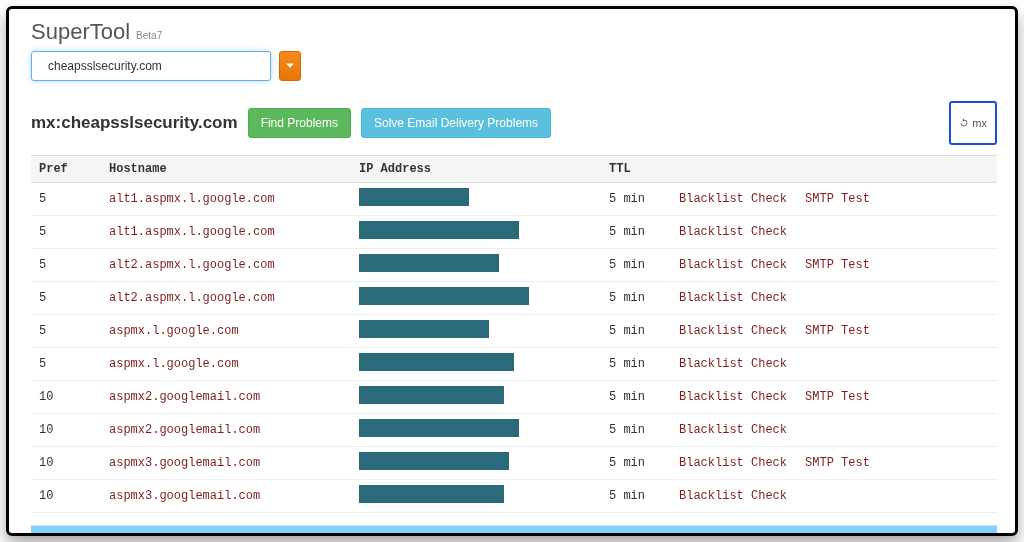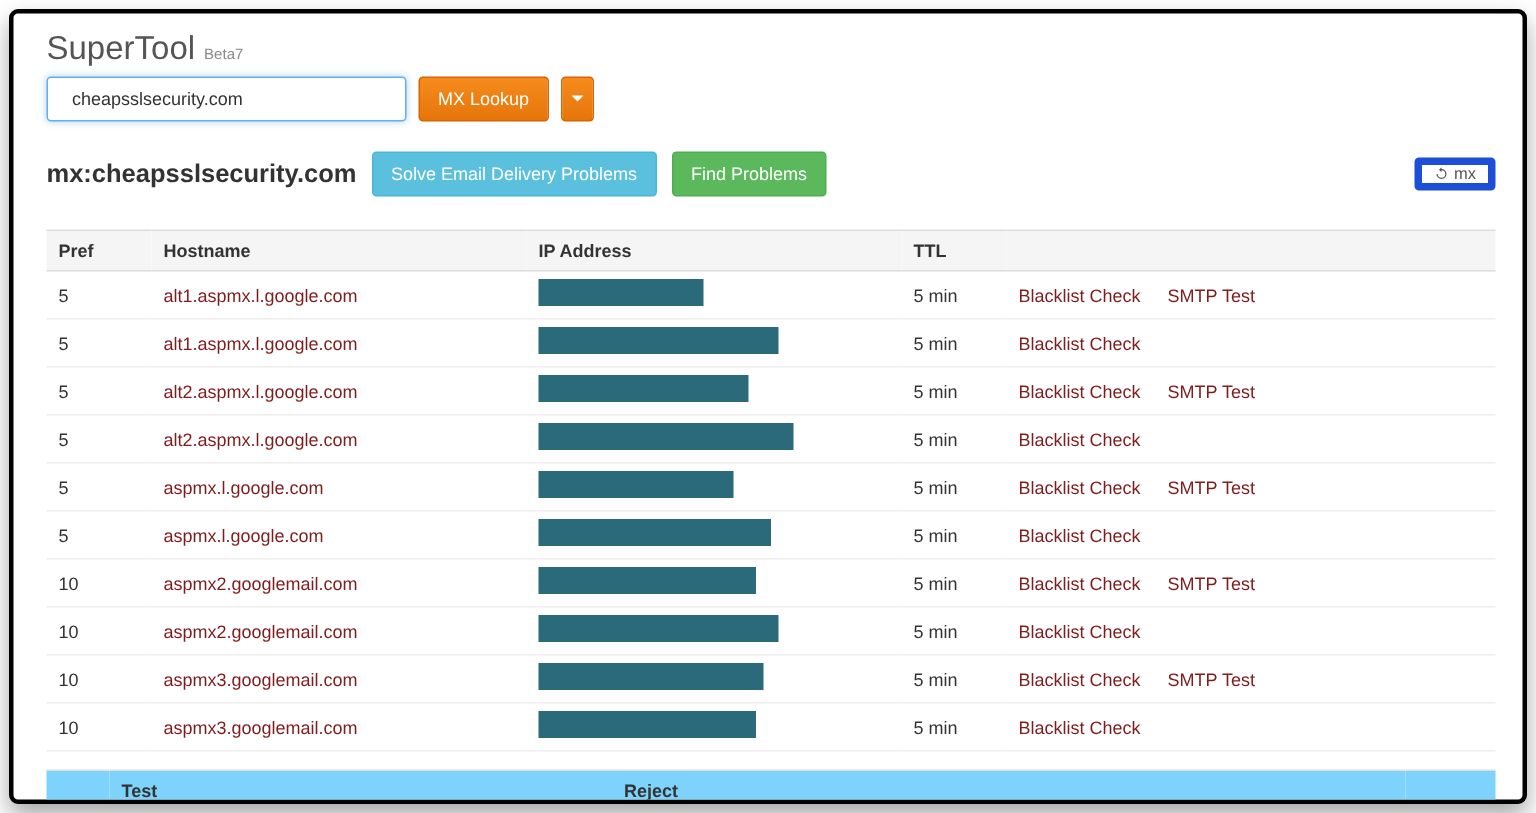--- a/index.html
+++ b/index.html
@@ -9,27 +9,27 @@
 .inner { padding: 10px 18px 0 22px; }
 .header { display: flex; align-items: baseline; gap: 6px; margin-bottom: 6px; }
 .app-title { font-size: 22px; font-weight: 400; color: #555; }
 .beta { font-size: 10px; color: #888; }
 .search-row { display: flex; align-items: center; gap: 8px; margin-bottom: 20px; }
 .search-input { width: 240px; height: 30px; border: 1px solid #66afe9; border-radius: 3px; padding: 0 16px; font-size: 12px; box-shadow: 0 0 5px rgba(102,175,233,.5); color: #333; }
 .btn { height: 30px; padding: 0 12px; border: none; border-radius: 3px; font-size: 12px; color: #fff; cursor: pointer; display: inline-flex; align-items: center; }
 .mx-lookup-btn { background: linear-gradient(#f68b1d, #e6760a); border: 1px solid #d86300; }
 .mx-dropdown { background: linear-gradient(#f68b1d, #e6760a); border: 1px solid #d86300; padding: 0 6px; }
 .mx-dropdown svg { width: 8px; height: 8px; fill: #fff; }
-.result-bar { display: flex; align-items: center; gap: 10px; margin-bottom: 22px; }
+.result-bar { display: flex; align-items: center; gap: 10px; margin-bottom: 10px; }
 .result-title { font-size: 17px; font-weight: 700; color: #333; }
 .find-btn { background: #5cb85c; border: 1px solid #4cae4c; }
 .solve-btn { background: #5bc0de; border: 1px solid #46b8da; }
-.refresh-pill { margin-left: auto; border: 5px solid #1d4ed8; border-radius: 3px; padding: 0 8px; font-size: 11px; color: #555; display: flex; align-items: center; gap: 3px; background: #fff; cursor: pointer; }
+.refresh-pill { margin-left: auto; border: 2px solid #1d4ed8; border-radius: 3px; padding: 14px 8px; font-size: 11px; color: #555; display: flex; align-items: center; gap: 3px; background: #fff; cursor: pointer; }
 .refresh-pill svg { width: 10px; height: 10px; fill: #555; }
-table { width: 100%; border-collapse: collapse; }
+table { width: 100%; border-collapse: collapse; font-family: Liberation Mono, monospace; }
 thead th { text-align: left; background: #f5f5f5; border-top: 1px solid #ddd; border-bottom: 1px solid #ddd; padding: 6px 8px; font-weight: 700; font-size: 12px; color: #333; }
 tbody td { border-bottom: 1px solid #eee; padding: 5px 8px; font-size: 12px; vertical-align: middle; height: 24px; }
 .link { color: #7f1d1d; cursor: pointer; }
 .ip-block { display: inline-block; background: #2a6a7a; height: 18px; }
 .actions { display: flex; gap: 18px; text-align: right; }
 .mx-table tbody tr:nth-child(1) .ip-block { width: 110px; }
 .mx-table tbody tr:nth-child(2) .ip-block { width: 160px; }
 .mx-table tbody tr:nth-child(3) .ip-block { width: 140px; }
 .mx-table tbody tr:nth-child(4) .ip-block { width: 170px; }
 .mx-table tbody tr:nth-child(5) .ip-block { width: 130px; }
@@ -56,32 +56,31 @@
 <div class="shadow-frame">
 <div class="inner">
 
   <div class="header">
     <span class="app-title">SuperTool</span>
     <span class="beta">Beta7</span>
   </div>
 
   <div class="search-row">
     <input class="search-input" value="cheapsslsecurity.com" style="">
-    <button class="btn mx-lookup-btn">MX Lookup</button>
     <button class="btn mx-dropdown">
       <svg viewBox="0 0 10 10">
               <path d="M0 2l5 5 5-5z"></path>
             </svg>
     </button>
   </div>
 
   <div class="result-bar">
     <span class="result-title">mx:cheapsslsecurity.com</span>
+    <button class="btn find-btn">Find Problems</button>
     <button class="btn solve-btn">Solve Email Delivery Problems</button>
-    <button class="btn find-btn">Find Problems</button>
     <div class="refresh-pill">
       <svg viewBox="0 0 24 24">
               <path d="M12 4V1L8 5l4 4V6a6 6 0 11-6 6H4a8 8 0 108-8z"></path>
             </svg>
       <span>mx</span>
     </div>
   </div>
 
   <table class="mx-table">
     <thead>

